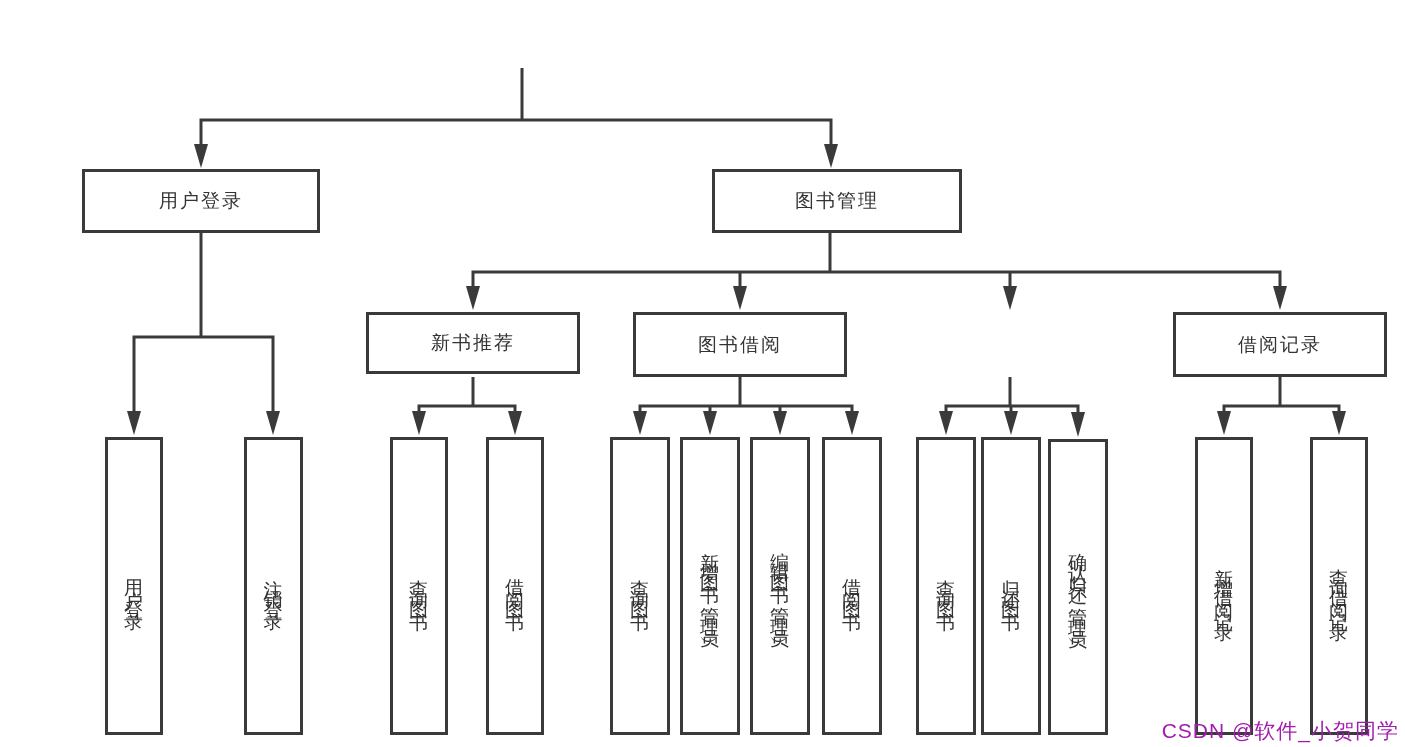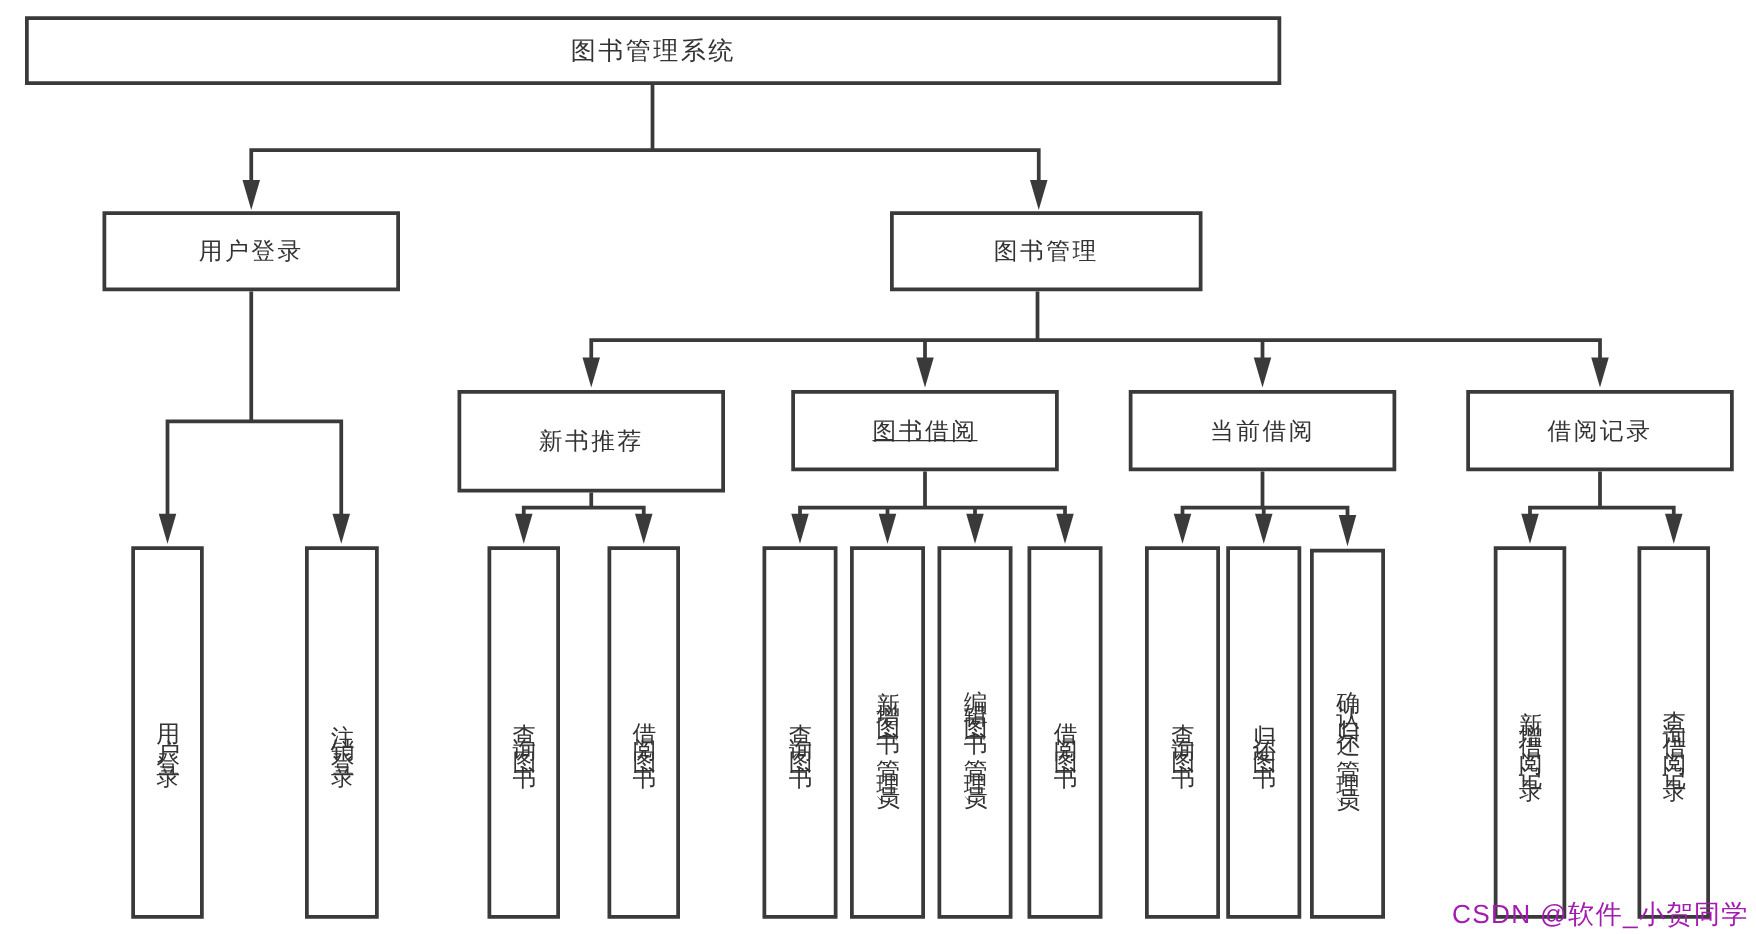--- a/index.html
+++ b/index.html
@@ -105,39 +105,33 @@
       <path d="M773,411 H787 L780,435 Z"></path>
       <path d="M845,411 H859 L852,435 Z"></path>
       <path d="M939,411 H953 L946,435 Z"></path>
       <path d="M1004,411 H1018 L1011,435 Z"></path>
       <path d="M1071,412 H1085 L1078,437 Z"></path>
       <path d="M1217,411 H1231 L1224,435 Z"></path>
       <path d="M1332,411 H1346 L1339,435 Z"></path>
     </g>
   </svg>
 
-  <div class="node root" style="left:20px; top:13px; width:1005px; height:55px;">
-    <span>图书管理系统</span>
-  </div>
 
   <div class="node" style="left:82px; top:169px; width:238px; height:64px;">
     <span>用户登录</span>
   </div>
   <div class="node" style="left:712px; top:169px; width:250px; height:64px;">
     <span>图书管理</span>
   </div>
 
-  <div class="node" style="left:366px; top:312px; width:214px; height:82px;">
+  <div class="node" style="left:366px; top:312px; width:214px; height:62px;">
     <span>新书推荐</span>
   </div>
-  <div class="node" style="left:633px; top:312px; width:214px; height:65px;text-decoration:underline;">
+  <div class="node" style="left:633px; top:312px; width:214px; height:65px;">
     <span>图书借阅</span>
-  </div>
-  <div class="node" style="left:903px; top:312px; width:214px; height:65px;">
-    <span>当前借阅</span>
   </div>
   <div class="node" style="left:1173px; top:312px; width:214px; height:65px;">
     <span>借阅记录</span>
   </div>
 
   <div class="node leaf" style="left:105px; top:437px; width:58px; height:298px;">
     <span>用户登录</span>
   </div>
   <div class="node leaf" style="left:244px; top:437px; width:59px; height:298px;">
     <span>注销登录</span>

